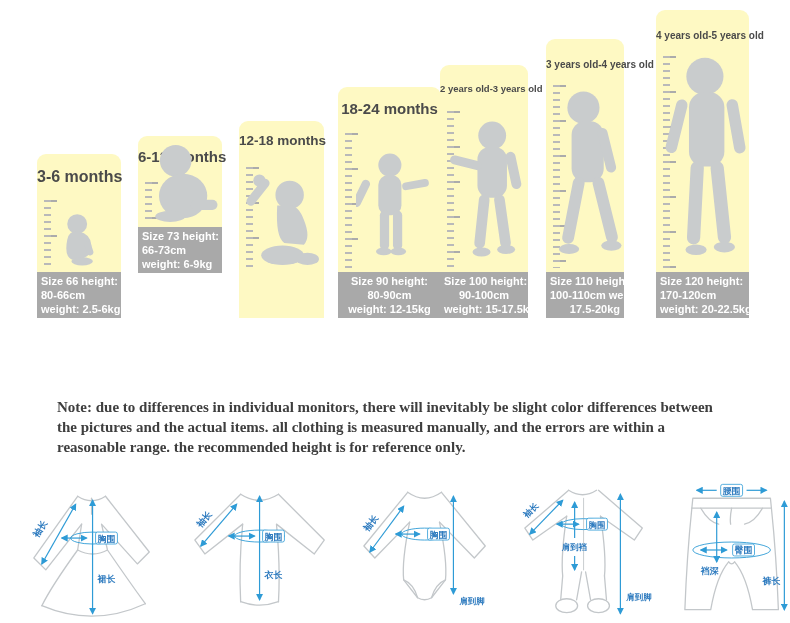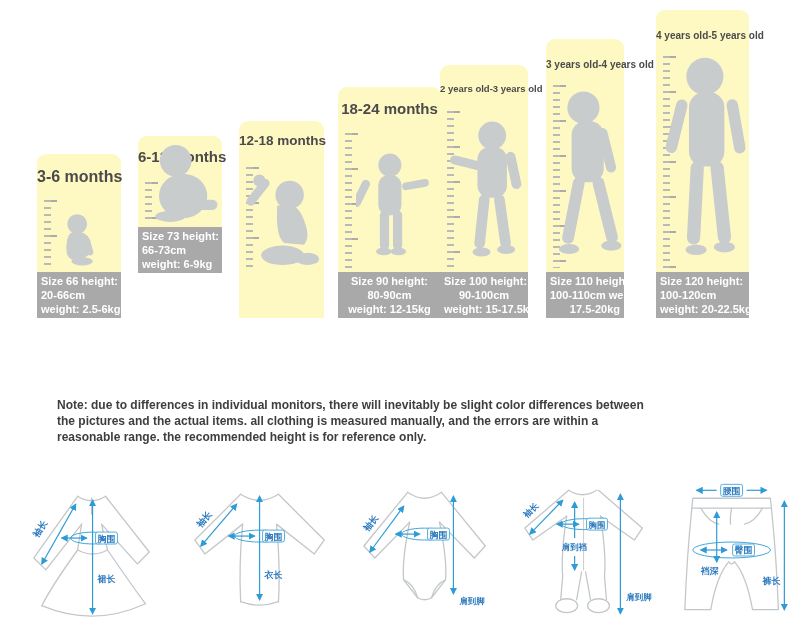--- a/index.html
+++ b/index.html
@@ -16,21 +16,21 @@
              repeating-linear-gradient(to bottom, #ababab 0 2px, rgba(0,0,0,0) 2px 35px);
            background-size:7px 100%, 13px 100%;
            background-repeat:no-repeat, no-repeat; }
   .sil { position:absolute; bottom:47px; left:50%; transform:translateX(-46%); fill:#c9cccd; }
   .foot { position:absolute; left:0; right:0; bottom:0; height:46px; background:#a9a9a9;
           color:#fff; font-weight:bold; font-size:11px; line-height:1.28; padding:2px 4px;
           white-space:nowrap; }
 
   
   .note { position:absolute; left:57px; top:398px; width:708px; color:#3e3e3e;
-          font-size:12px; font-weight:bold; line-height:1.32; white-space:pre-line; }
+          font-size:15px; font-weight:bold; line-height:1.32; white-space:pre-line;font-family:Liberation Serif, serif; }
 
   
   .diagrams { position:absolute; left:8px; top:476px; width:782px; height:147px;
               display:flex; align-items:flex-start; }
   .dsvg { display:block; }
   .garment { fill:none; stroke:#c3c7ca; stroke-width:1.3; stroke-linecap:round; stroke-linejoin:round; }
   .arrow { fill:none; stroke:#2e9bd6; stroke-width:1.2; }
   .mlabel { fill:#2e7bbf; font-size:9px; font-weight:bold; font-family:"Liberation Sans",sans-serif; }
   .lblbox { fill:#ffffff; stroke:#2e9bd6; stroke-width:0.8; }
 </style>
@@ -45,21 +45,21 @@
       <div class="age" style="font-size:16px;margin-top:14px">3-6 months</div>
       <div class="ruler"></div>
       <svg class="sil" width="58" height="64" viewBox="0 0 70 66">
         <circle cx="30" cy="15" r="12"></circle>
         <path d="M18,34 Q20,22 32,24 Q46,27 47,40 Q48,52 38,56 L24,58 Q14,54 18,34 Z"></path>
         <rect x="40" y="36" width="8" height="17" rx="4" transform="rotate(-18 44 44)"></rect>
         <ellipse cx="36" cy="60" rx="13" ry="5"></ellipse>
       </svg>
       <div class="foot" style="text-align:left">
         <div>Size 66 height:</div>
-        <div>20-66cm</div>
+        <div>80-66cm</div>
         <div>weight: 2.5-6kg</div>
       </div>
     </div>
 
     <div class="col" style="left:138px;top:136px;width:84px;height:137px">
       <div class="age" style="font-size:15px;margin-top:12px">6-12 months</div>
       <div class="ruler"></div>
       <svg class="sil" width="78" height="86" viewBox="0 0 84 88">
         <circle cx="34" cy="20" r="17"></circle>
         <ellipse cx="42" cy="58" rx="26" ry="24"></ellipse>
@@ -153,21 +153,21 @@
         <rect x="32" y="44" width="40" height="84" rx="17"></rect>
         <rect x="18" y="52" width="13" height="62" rx="6.5" transform="rotate(14 24 56)"></rect>
         <rect x="74" y="52" width="13" height="62" rx="6.5" transform="rotate(-10 80 56)"></rect>
         <rect x="34" y="122" width="15" height="94" rx="7.5" transform="rotate(3 41 126)"></rect>
         <rect x="56" y="122" width="15" height="94" rx="7.5" transform="rotate(-6 63 126)"></rect>
         <ellipse cx="40" cy="222" rx="12" ry="6"></ellipse>
         <ellipse cx="72" cy="219" rx="12" ry="6"></ellipse>
       </svg>
       <div class="foot" style="text-align:left">
         <div>Size 120 height:</div>
-        <div>100-120cm</div>
+        <div>170-120cm</div>
         <div>weight: 20-22.5kg</div>
       </div>
     </div>
   </div>
 
   <div class="note">Note: due to differences in individual monitors, there will inevitably be slight color differences between
 the pictures and the actual items. all clothing is measured manually, and the errors are within a
 reasonable range. the recommended height is for reference only.</div>
 
   <div class="diagrams">

